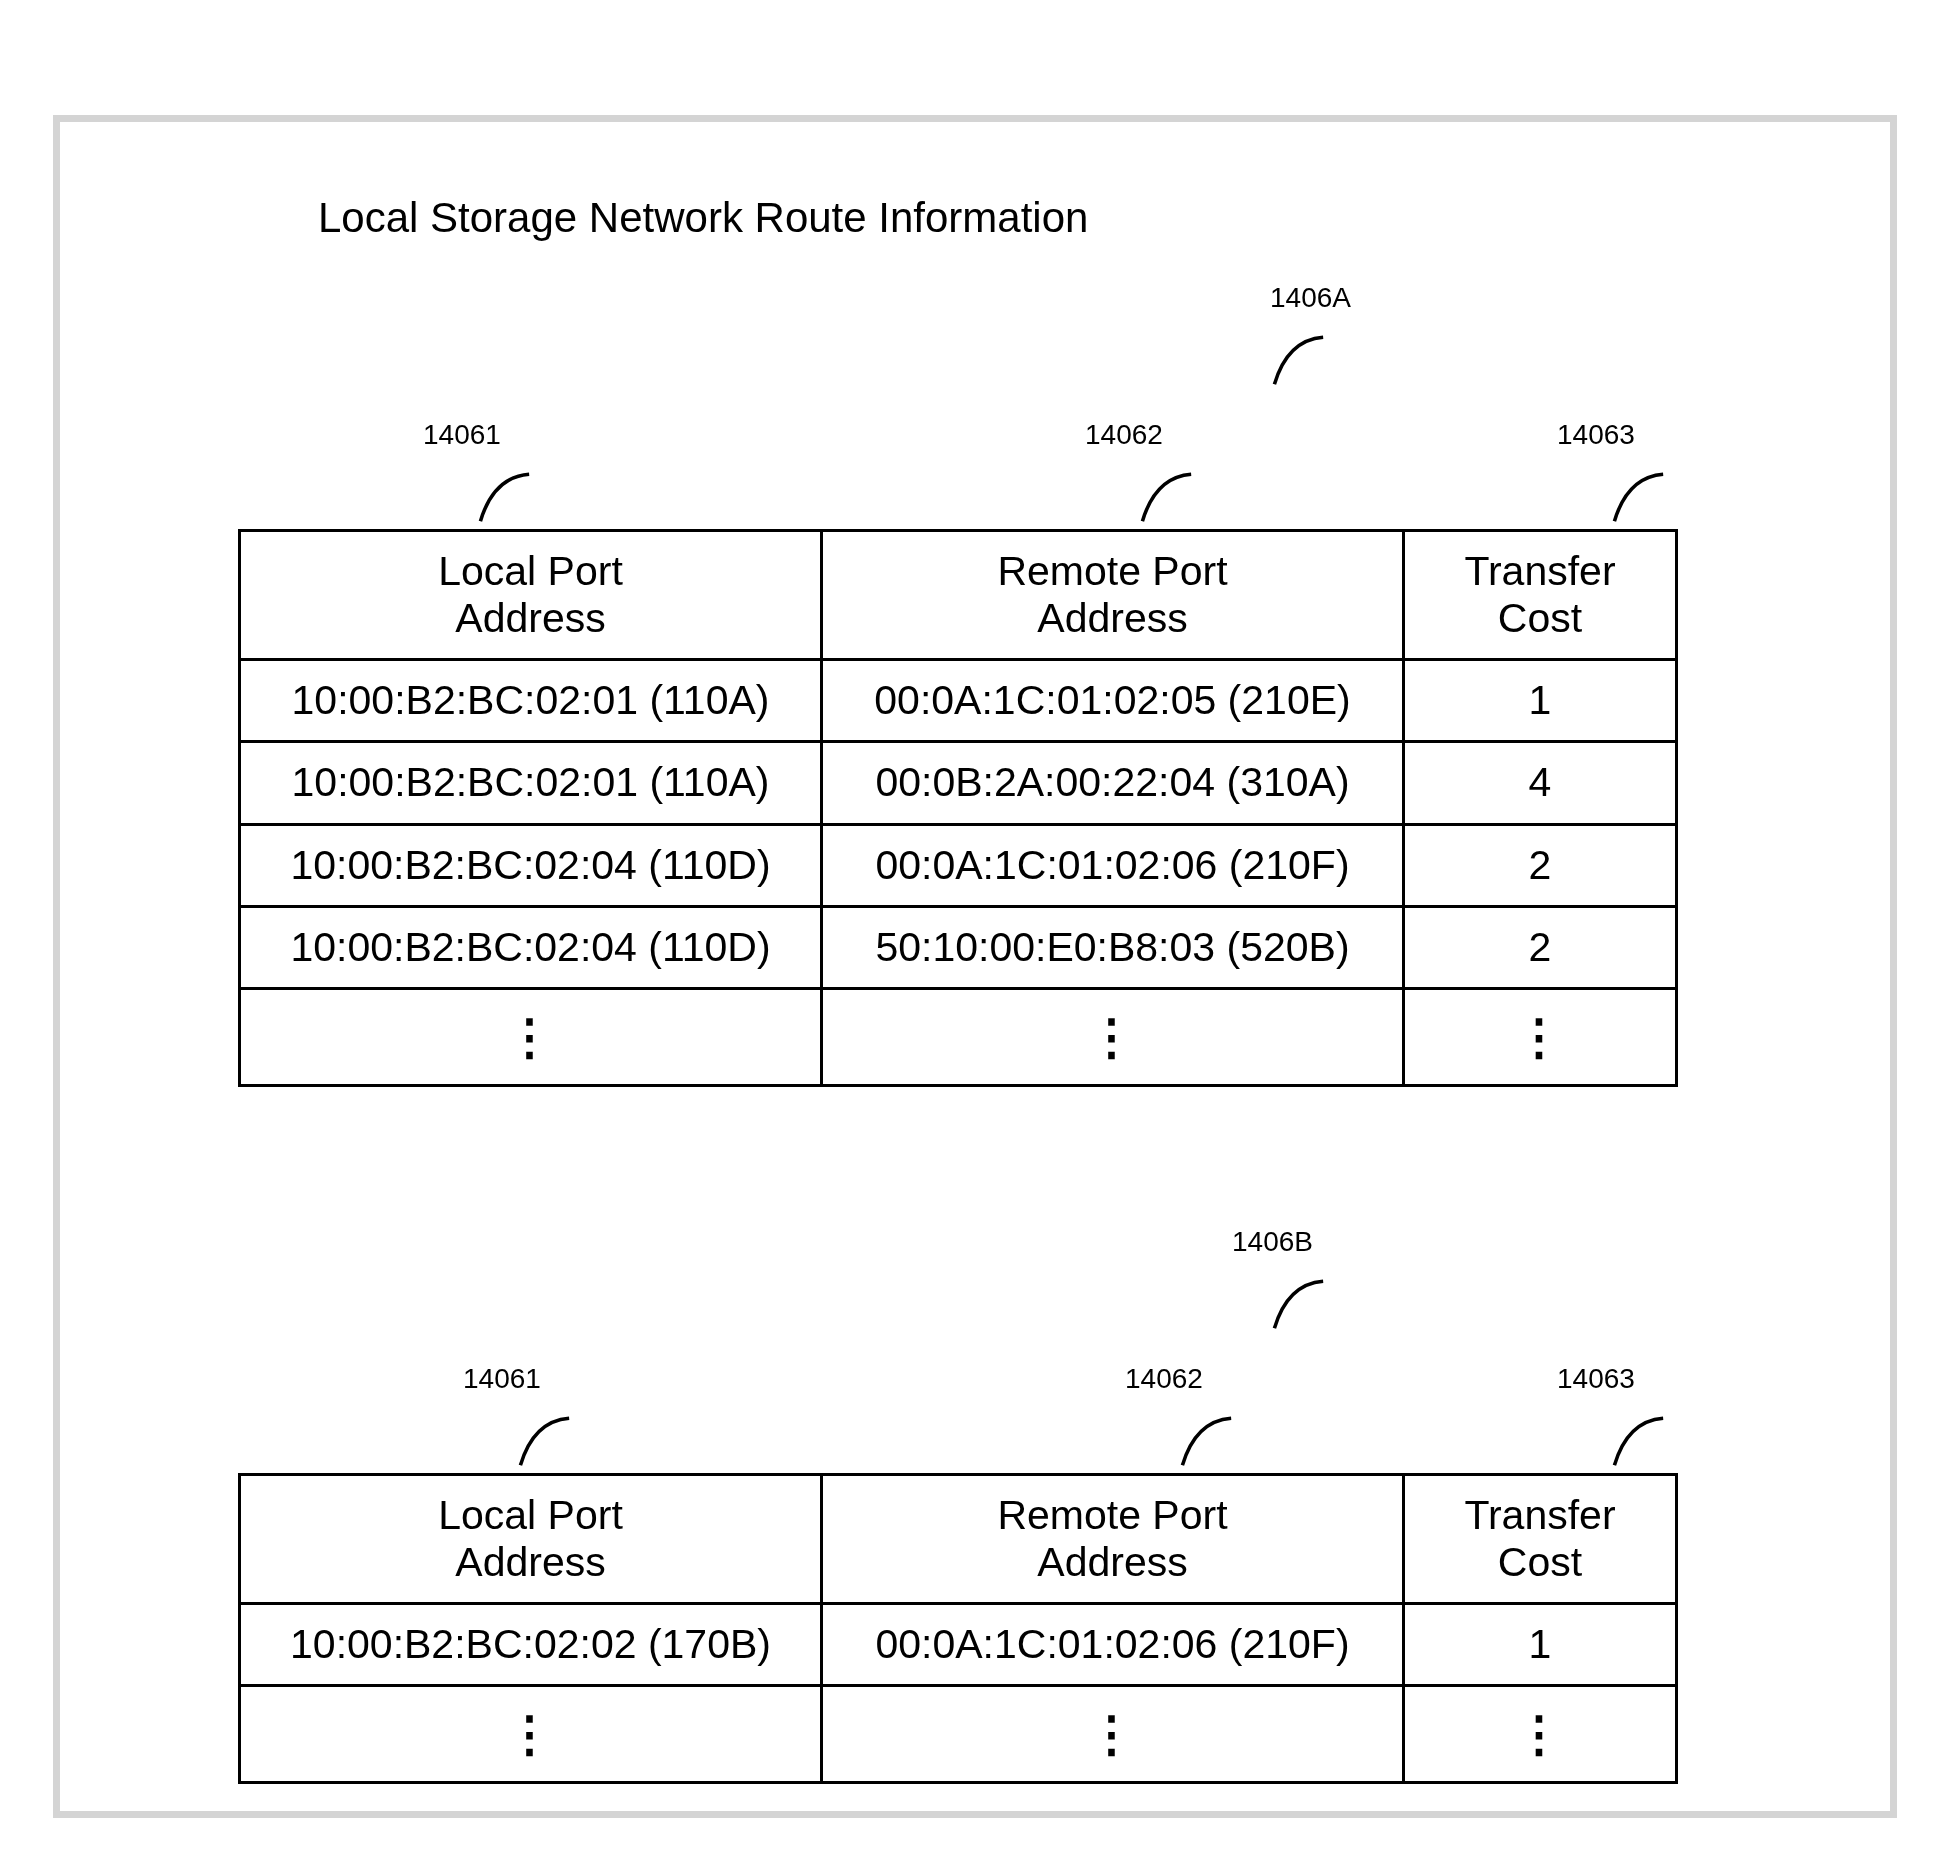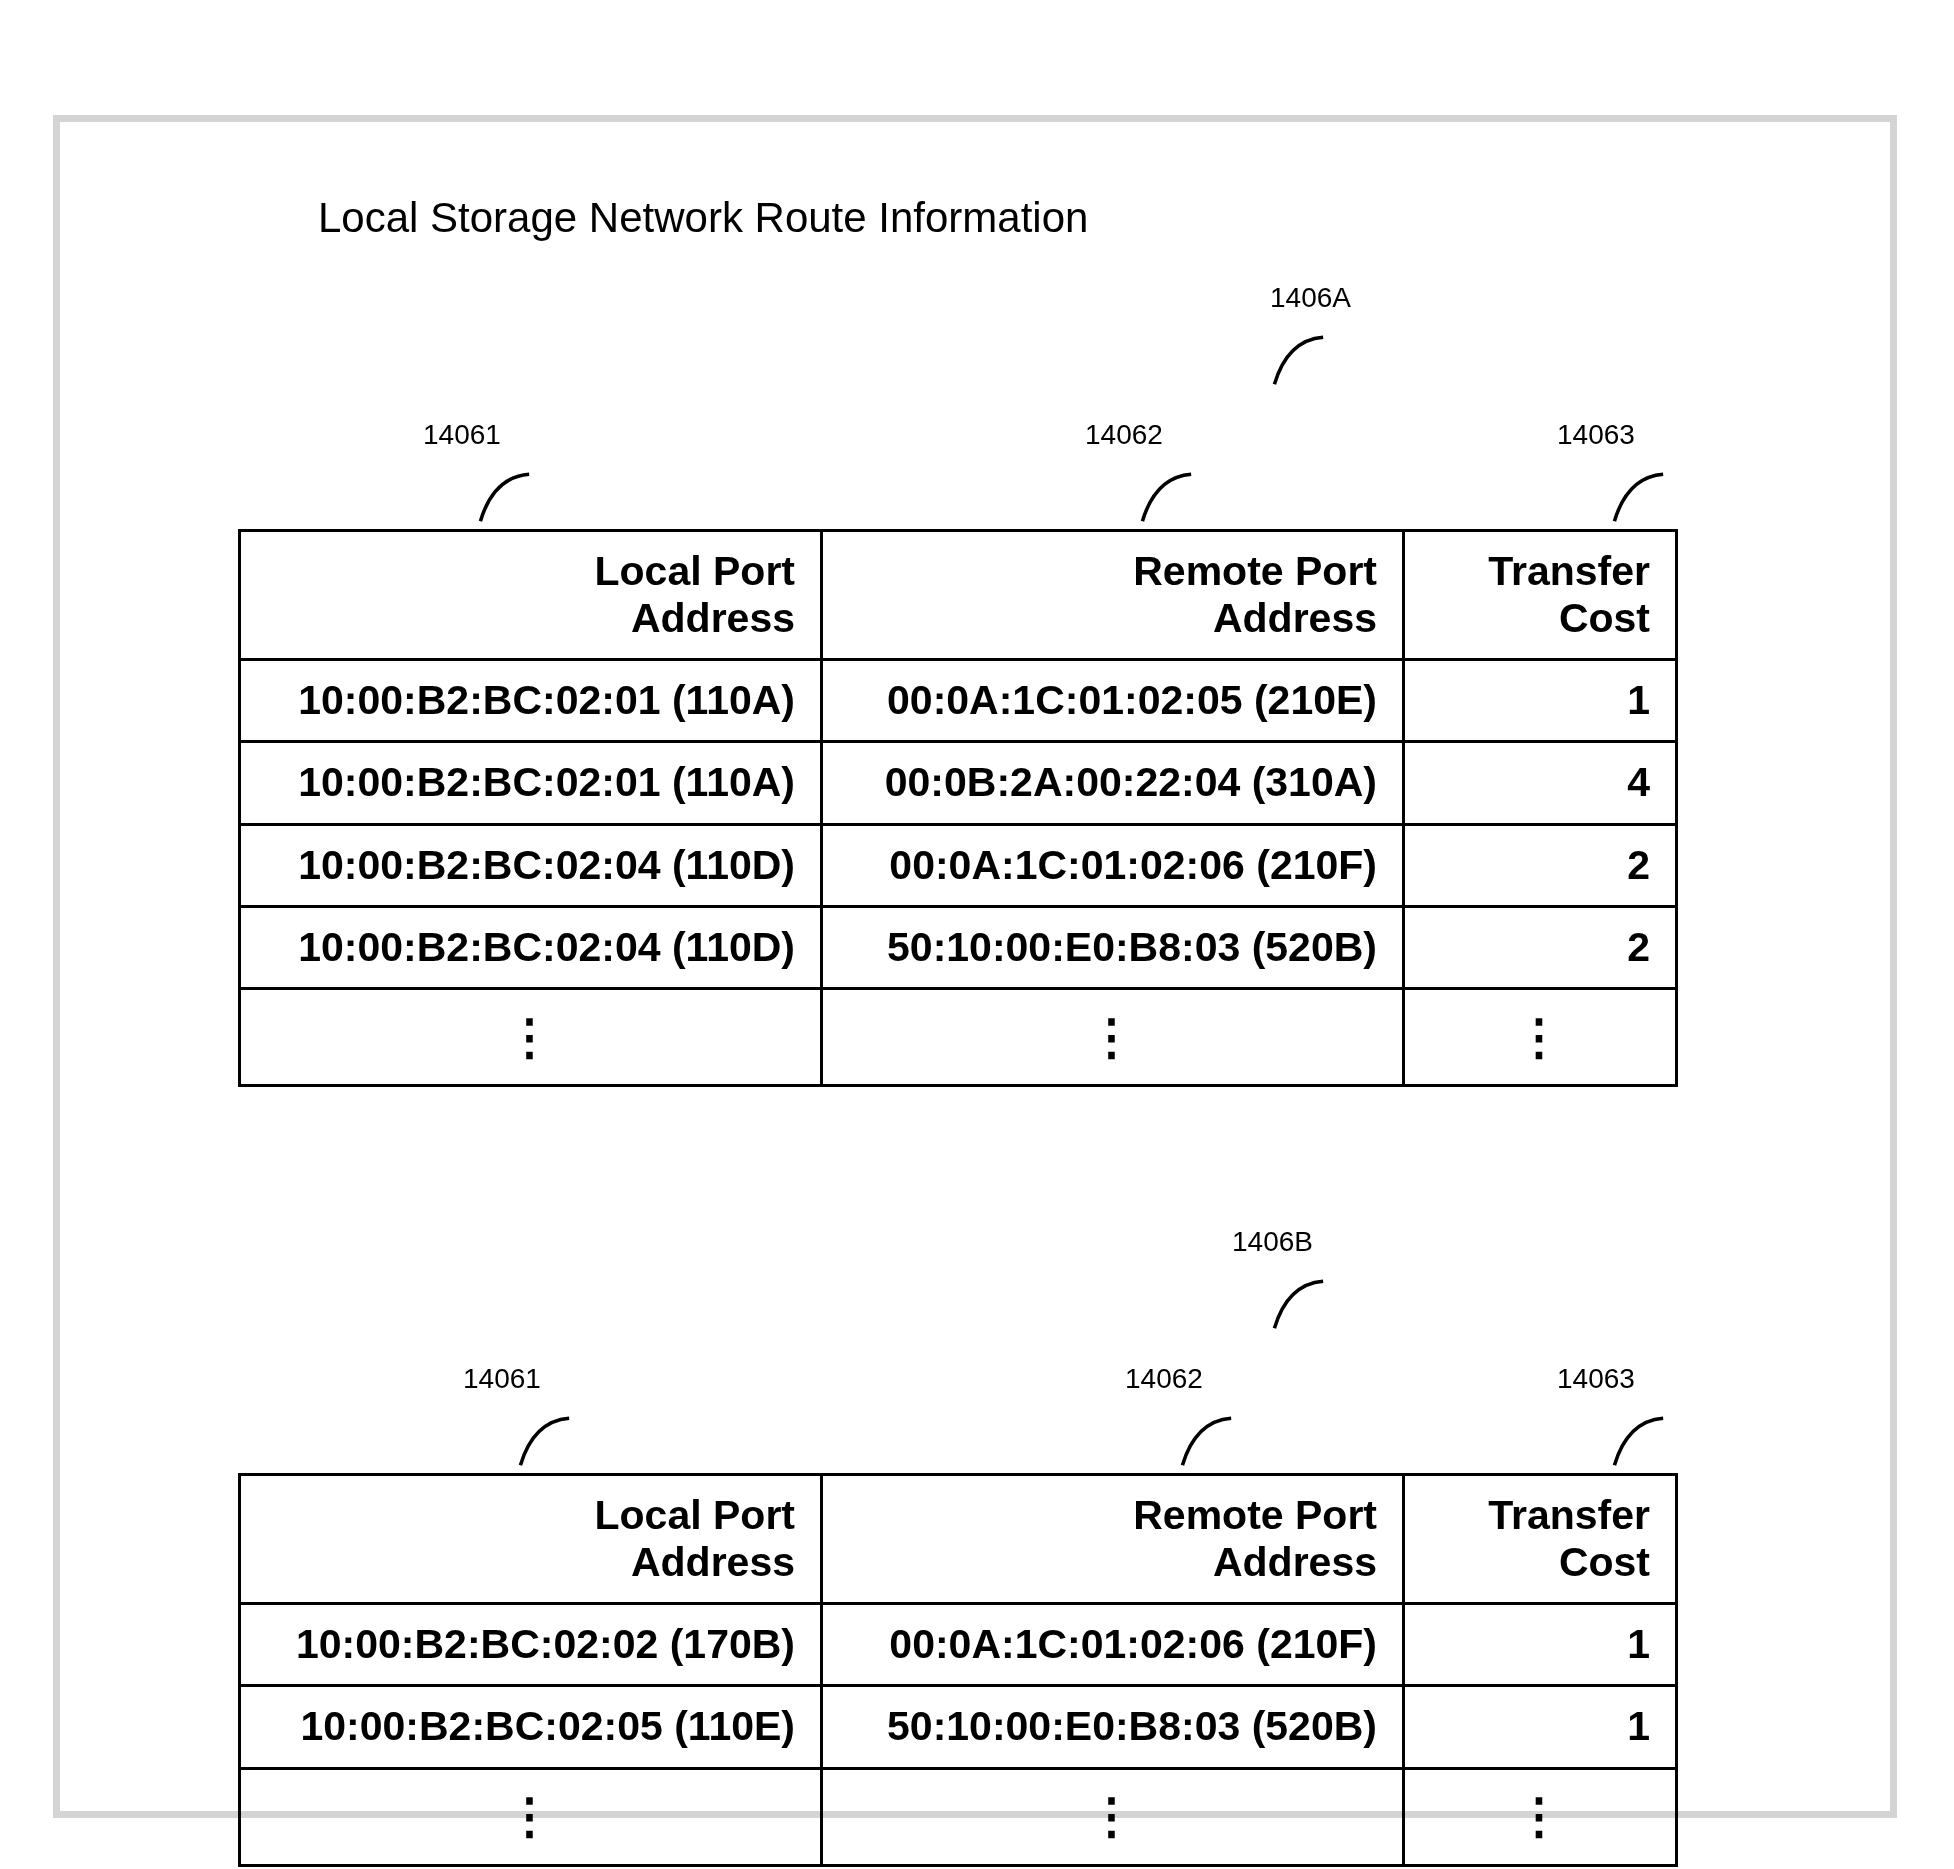--- a/index.html
+++ b/index.html
@@ -47,22 +47,22 @@
     border-collapse: collapse;
     table-layout: fixed;
   }
   .route-table col.c1 { width: 582px; }
   .route-table col.c2 { width: 582px; }
   .route-table col.c3 { width: 273px; }
   .route-table th, .route-table td {
     border: 3.5px solid #000;
     padding: 16px 25px;
     font-size: 41px;
-    font-weight: bold;
-    text-align: right;
+    font-weight: normal;
+    text-align: center;
     vertical-align: middle;
     line-height: 1.15;
     box-sizing: border-box;
   }
   .route-table th {
     height: 124px;
   }
   .route-table td {
     height: 81px;
   }
@@ -200,25 +200,20 @@
         <th><span>Remote Port<br>Address</span></th>
         <th><span>Transfer<br>Cost</span></th>
       </tr>
     </thead>
     <tbody>
       <tr>
         <td>10:00:B2:BC:02:02 (170B)</td>
         <td>00:0A:1C:01:02:06 (210F)</td>
         <td>1</td>
       </tr>
-      <tr>
-        <td>10:00:B2:BC:02:05 (110E)</td>
-        <td>50:10:00:E0:B8:03 (520B)</td>
-        <td>1</td>
-      </tr>
       <tr class="ellipsis">
         <td>⋮</td>
         <td>⋮</td>
         <td>⋮</td>
       </tr>
     </tbody>
   </table>
 </div>
 
 

